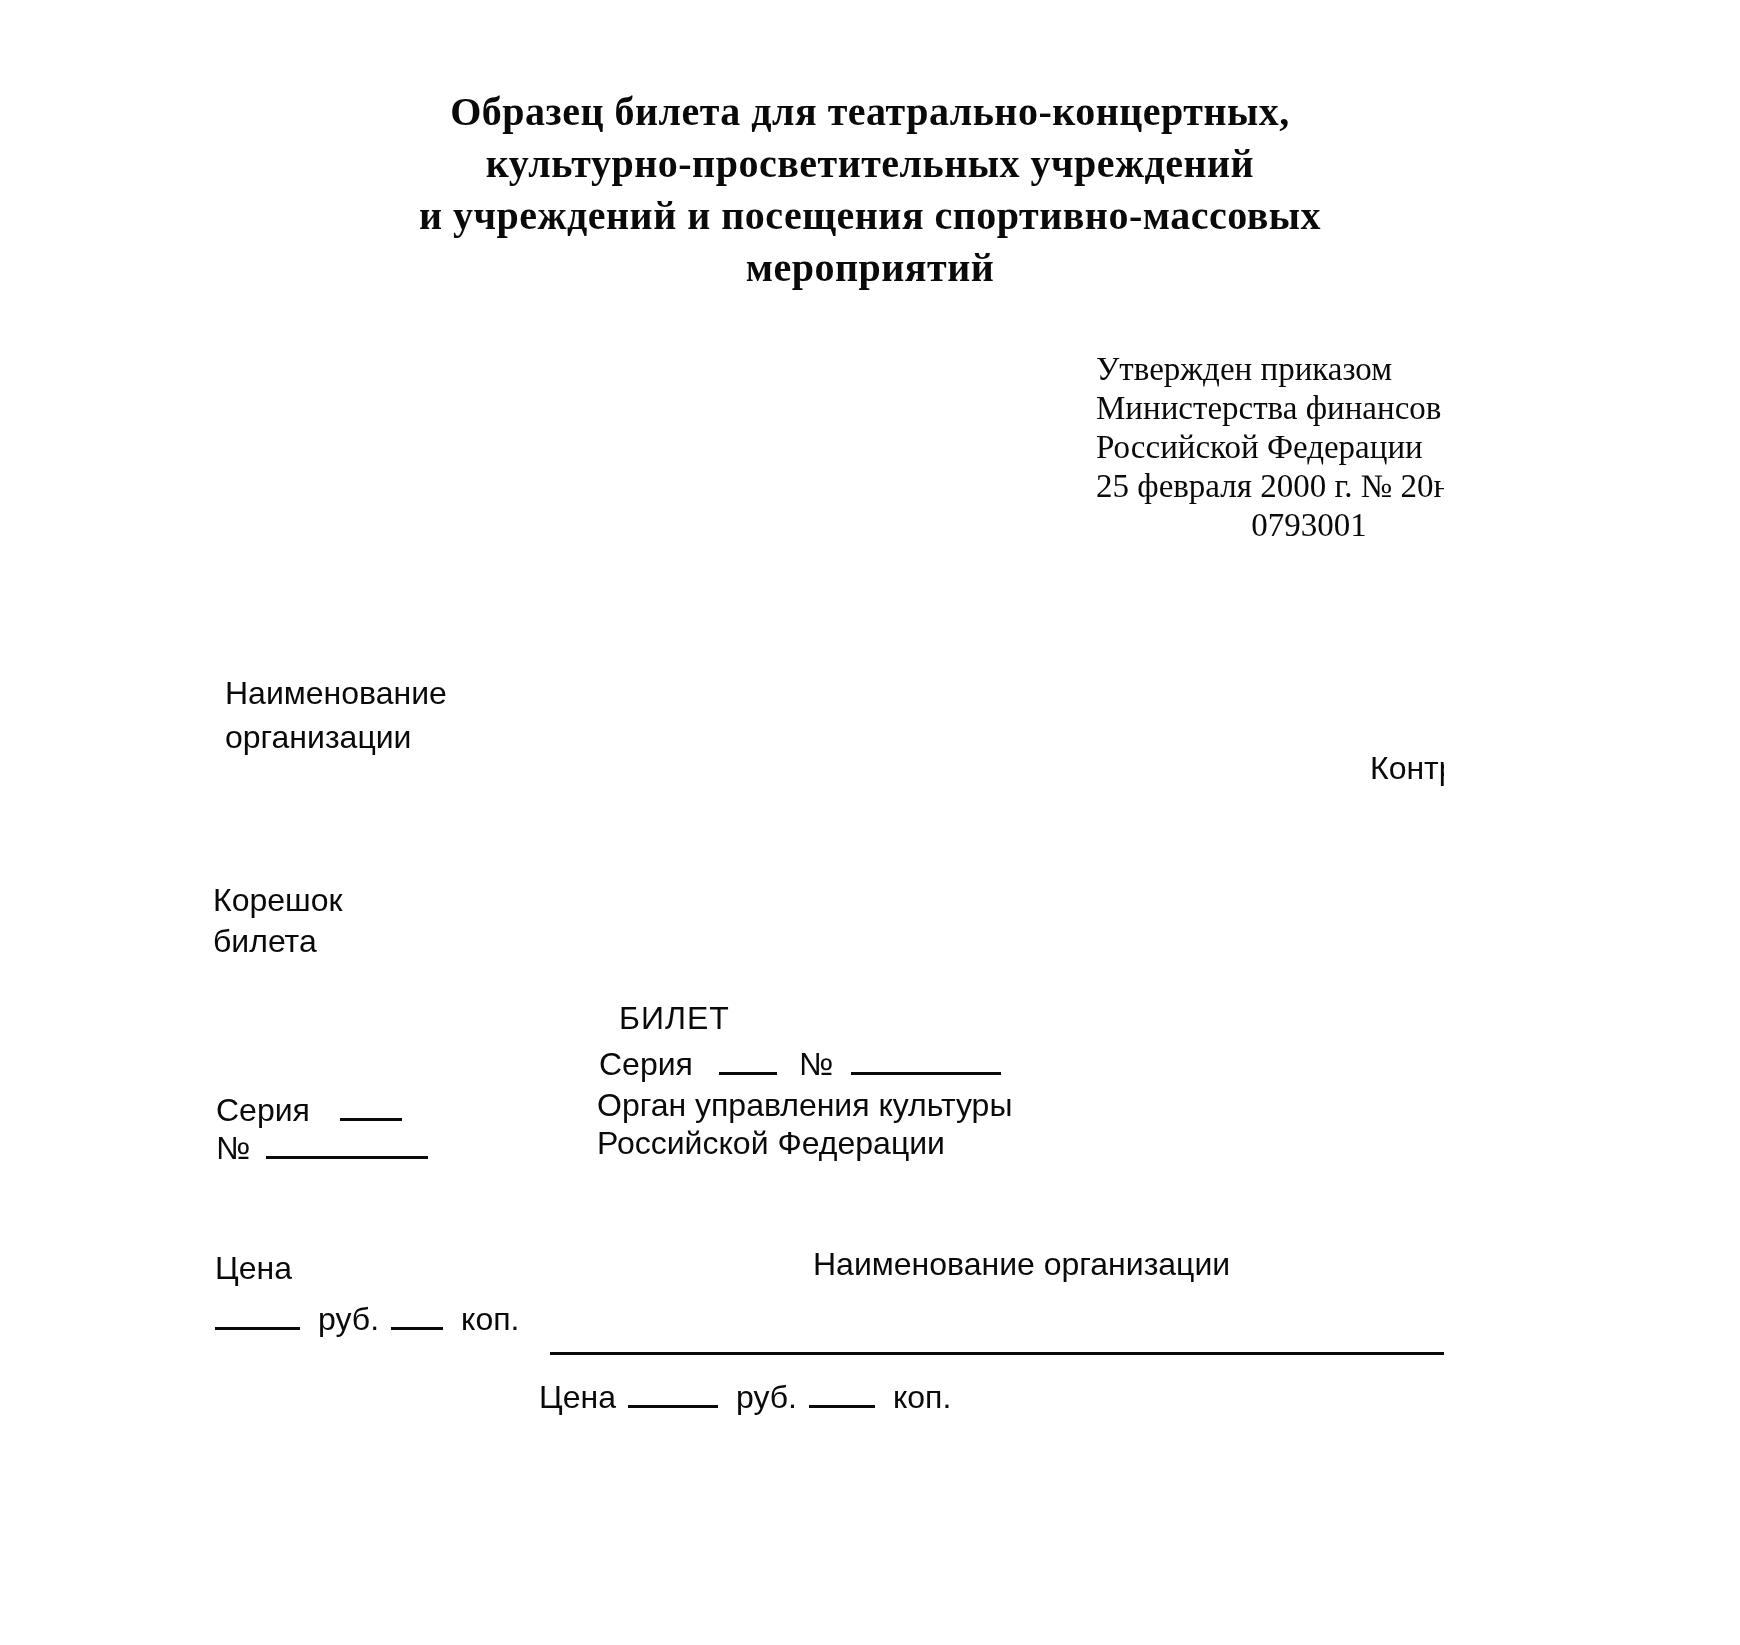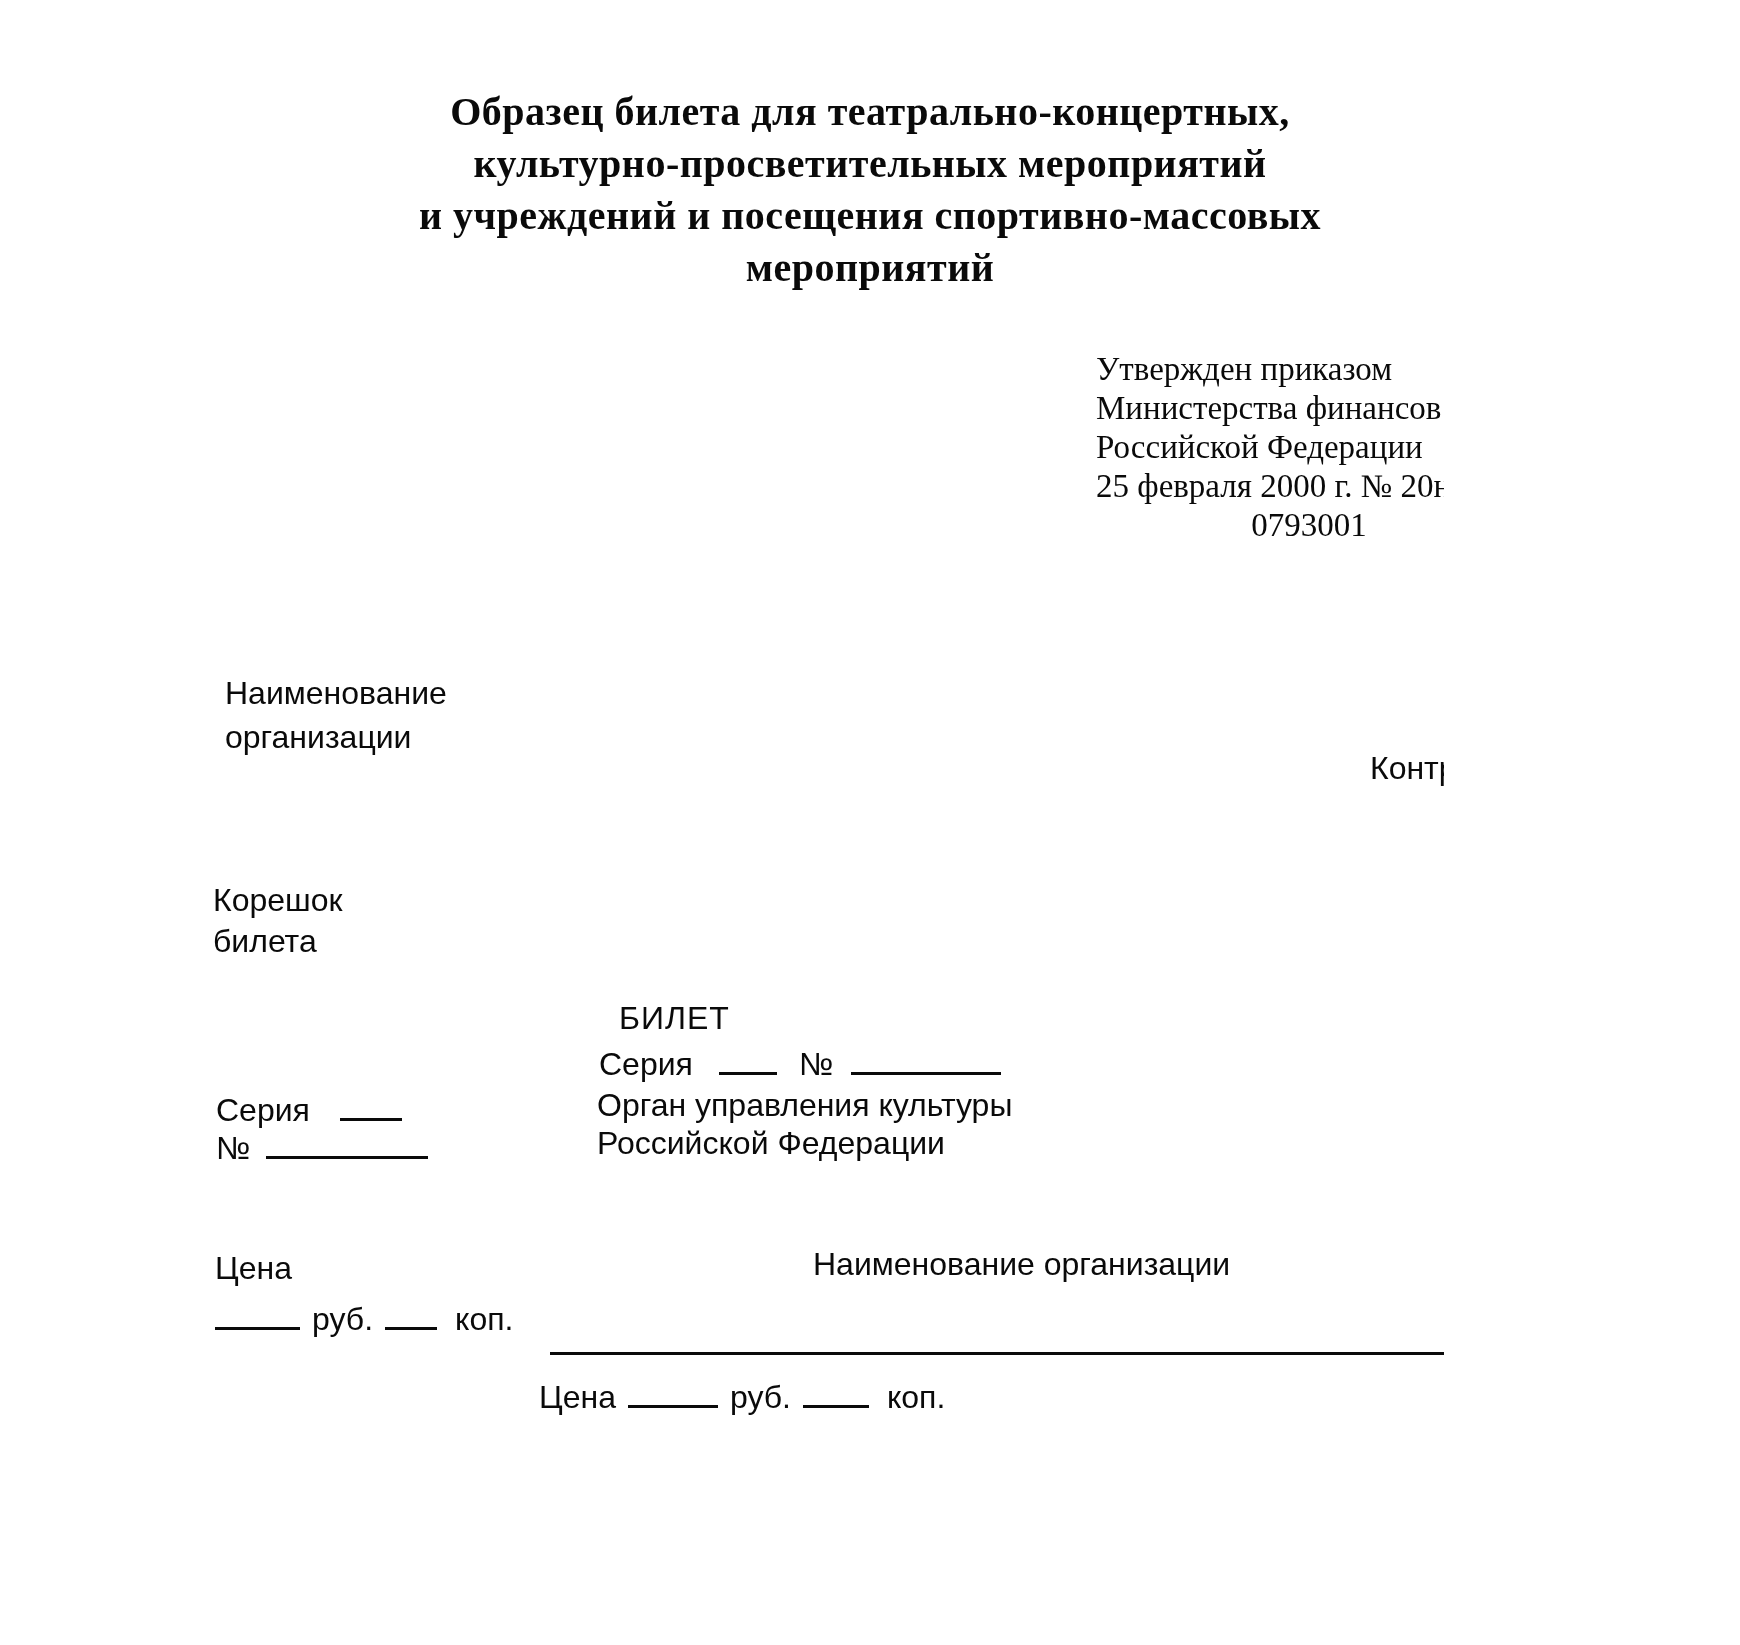--- a/index.html
+++ b/index.html
@@ -65,32 +65,32 @@
     border-bottom: 3px solid #0a0a0a;
   }
   .b-ts1 { width: 58px;  margin-left: 26px; }  
   .b-ts2 { width: 150px; margin-left: 18px; }  
   .b-ss  { width: 62px;  margin-left: 30px; }  
   .b-sn  { width: 162px; margin-left: 16px; }  
   .b-sp1 { width: 85px; }                      
   .b-sp2 { width: 52px;  margin-left: 12px; }  
   .b-tp1 { width: 90px;  margin-left: 12px; }  
   .b-tp2 { width: 66px;  margin-left: 12px; }  
-  .ml12 { margin-left: 12px; }
+  .ml12 { margin-left: 18px; }
   .ml18 { margin-left: 18px; }
   .ml22 { margin-left: 22px; }
 </style>
 </head>
 <body>
 
 <div class="page">
 
   <div class="abs doc-title">
     <div>Образец билета для театрально-концертных,</div>
-    <div>культурно-просветительных мероприятий</div>
+    <div>культурно-просветительных учреждений</div>
     <div>и учреждений и посещения спортивно-массовых</div>
     <div>мероприятий</div>
   </div>
 
   <div class="abs approval">
     <div>Утвержден приказом</div>
     <div>Министерства финансов</div>
     <div>Российской Федерации</div>
     <div>25 февраля 2000 г. № 20н</div>
     <div class="centered">0793001</div>

